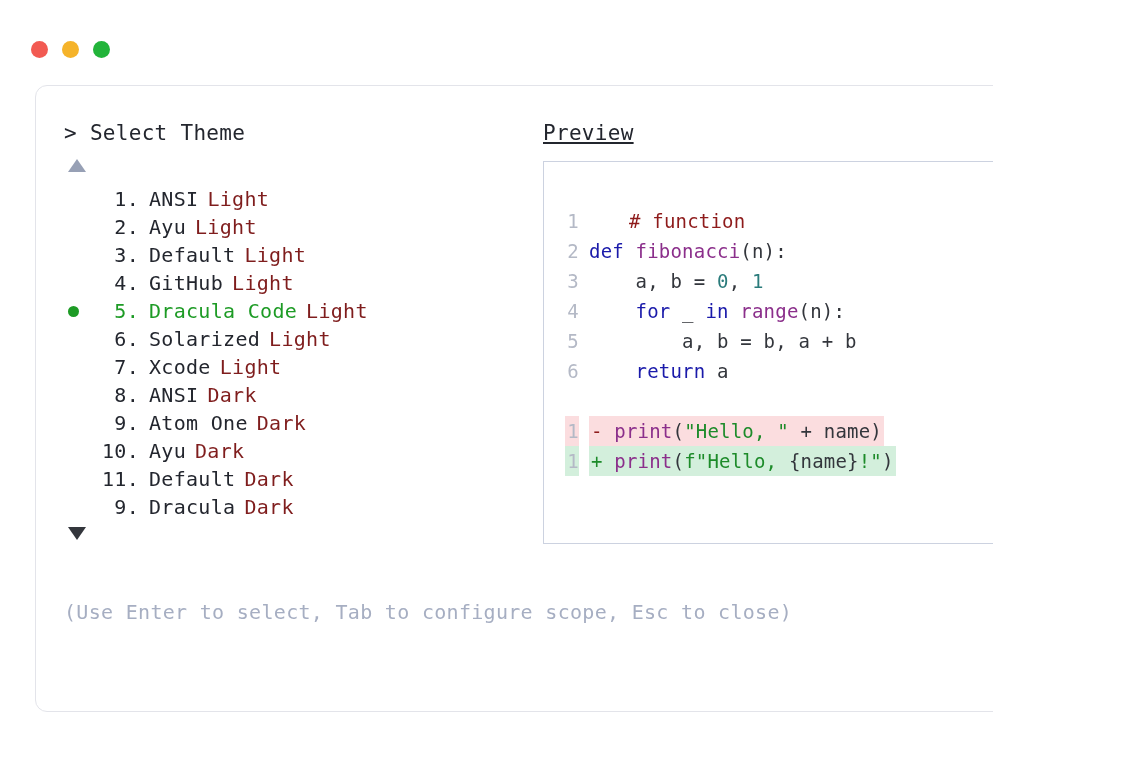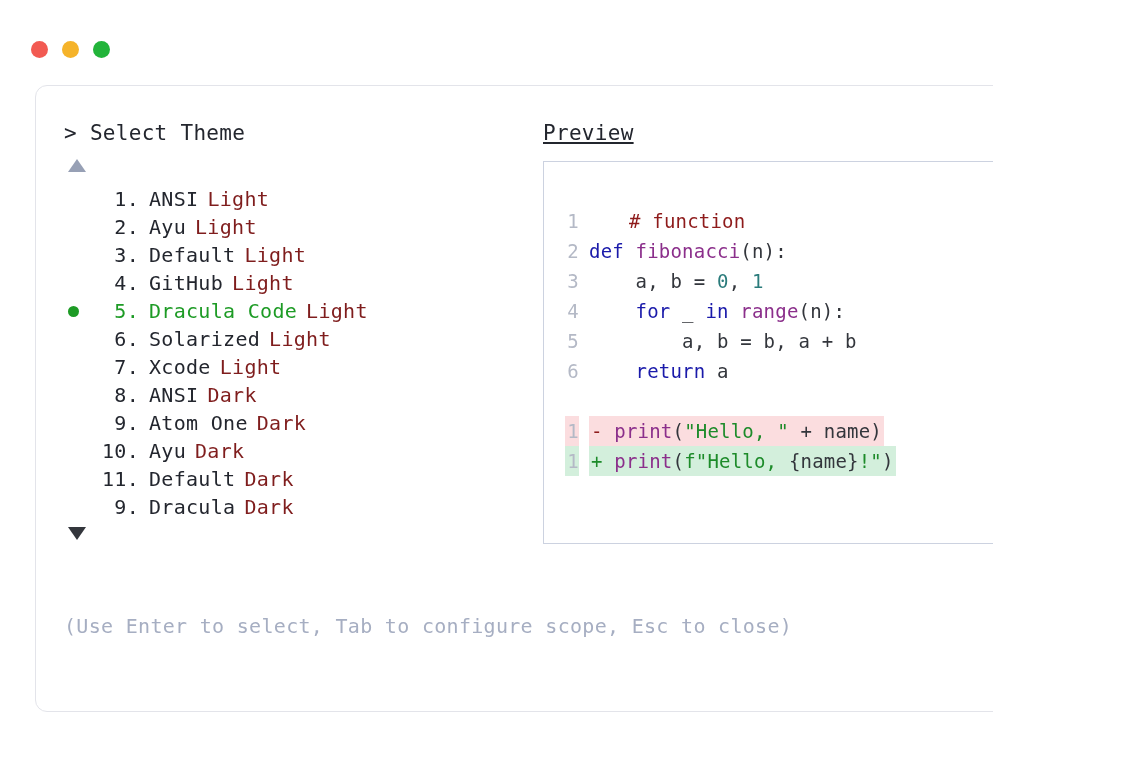--- a/index.html
+++ b/index.html
@@ -162,21 +162,21 @@
   .diff-add .diff-body { background: #d3efdc; }
   .diff-del .ln { background: #fbdddf; }
   .diff-add .ln { background: #d3efdc; }
   .sign-del { color: #8e1b1b; }
   .sign-add { color: #1d8b2a; }
 
   
   .hint {
     position: absolute;
     left: 28px;
-    bottom: 71px;
+    bottom: 85px;
     font-size: 20px;
     line-height: 28px;
     letter-spacing: 0.3px;
     color: #a6aec2;
     white-space: pre;
   }
 </style>
 </head>
 <body>
 

